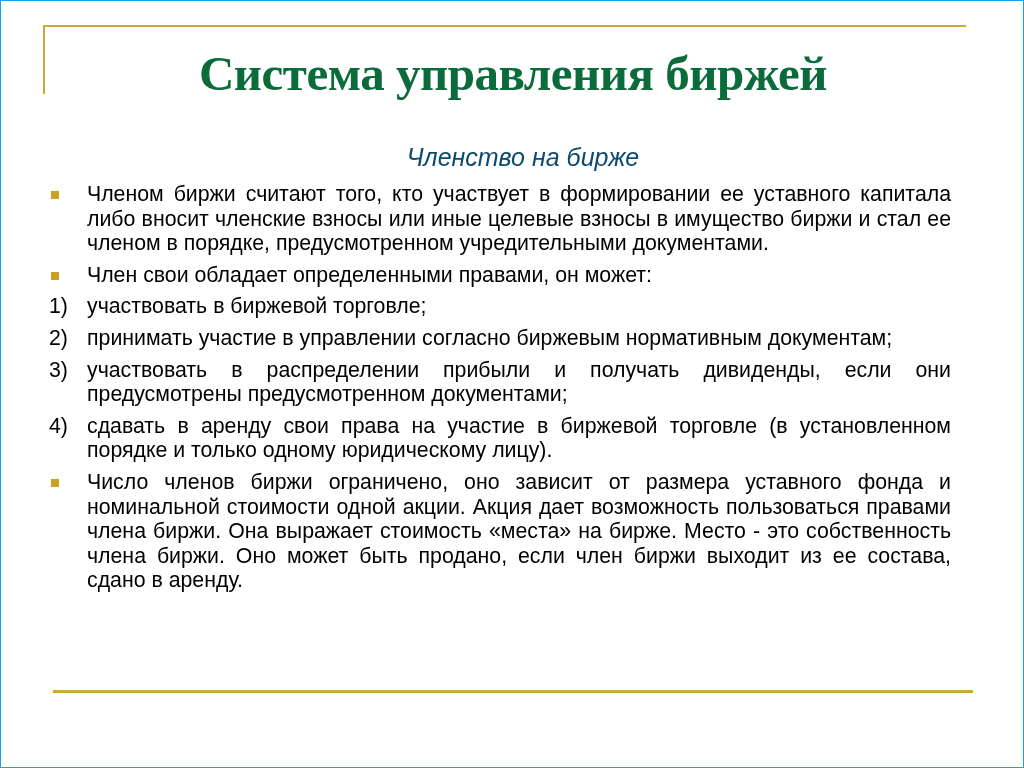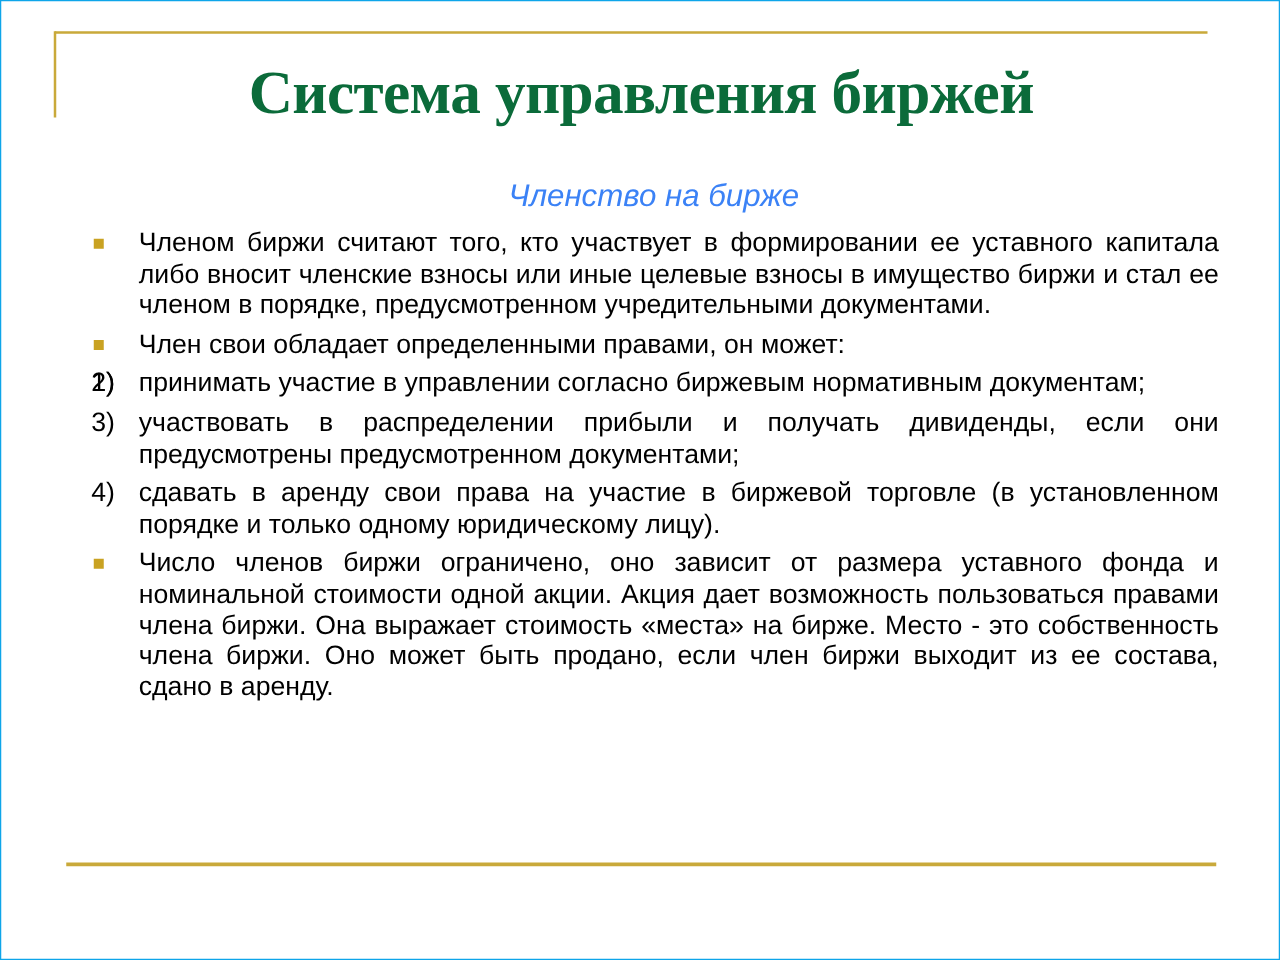--- a/index.html
+++ b/index.html
@@ -11,25 +11,25 @@
   .rule-top { position: absolute; left: 43px; top: 24px; width: 922px; height: 2px; background: #c9a93a; }
   .rule-left { position: absolute; left: 42px; top: 24px; width: 2px; height: 69px; background: #c9a93a; }
   .rule-bottom { position: absolute; left: 52px; top: 689px; width: 920px; height: 3px; background: #c9a93a; }
   .title {
     position: absolute; left: 0; width: 1024px; top: 44px; text-align: center;
     font-family: "Liberation Serif", serif; font-weight: bold; font-size: 49px;
     color: #0b6b3a; letter-spacing: -0.5px;
   }
   .subtitle {
     position: absolute; left: 0; width: 1024px; top: 142px; text-align: center;
-    font-family: "Liberation Sans", sans-serif; font-style: italic; font-size: 25px; color: #3b82f6;
+    font-family: "Liberation Sans", sans-serif; font-style: italic; font-size: 25px; color: #0c4a6e;
     padding-left: 20px; box-sizing: border-box;
   }
   .body {
-    position: absolute; left: 72px; top: 181px; width: 902px;
+    position: absolute; left: 48px; top: 181px; width: 902px;
     font-family: "Liberation Sans", sans-serif; font-size: 21.3px; line-height: 24.6px; color: #000;
   }
   .item { position: relative; text-align: justify; margin-bottom: 7px; }
   .item.bullet { padding-left: 38px; }
   .item.num { padding-left: 38px; }
   .bullet-mark {
     position: absolute; left: 2px; top: 9px; width: 8px; height: 8px; background: #c9a222;
   }
   .num-mark { position: absolute; left: 0; top: 0; }
 </style>
@@ -46,20 +46,21 @@
     <div class="item bullet">
       <span class="bullet-mark"></span>
       <span>Членом биржи считают того, кто участвует в формировании ее уставного капитала либо вносит членские взносы или иные целевые взносы в имущество биржи и стал ее членом в порядке, предусмотренном учредительными документами.</span>
     </div>
     <div class="item bullet">
       <span class="bullet-mark"></span>
       <span>Член свои обладает определенными правами, он может:</span>
     </div>
     <div class="item num">
       <span class="num-mark">1)</span>
+      <span>участвовать в биржевой торговле;</span>
     </div>
     <div class="item num">
       <span class="num-mark">2)</span>
       <span>принимать участие в управлении согласно биржевым нормативным документам;</span>
     </div>
     <div class="item num">
       <span class="num-mark">3)</span>
       <span>участвовать в распределении прибыли и получать дивиденды, если они предусмотрены предусмотренном документами;</span>
     </div>
     <div class="item num">

